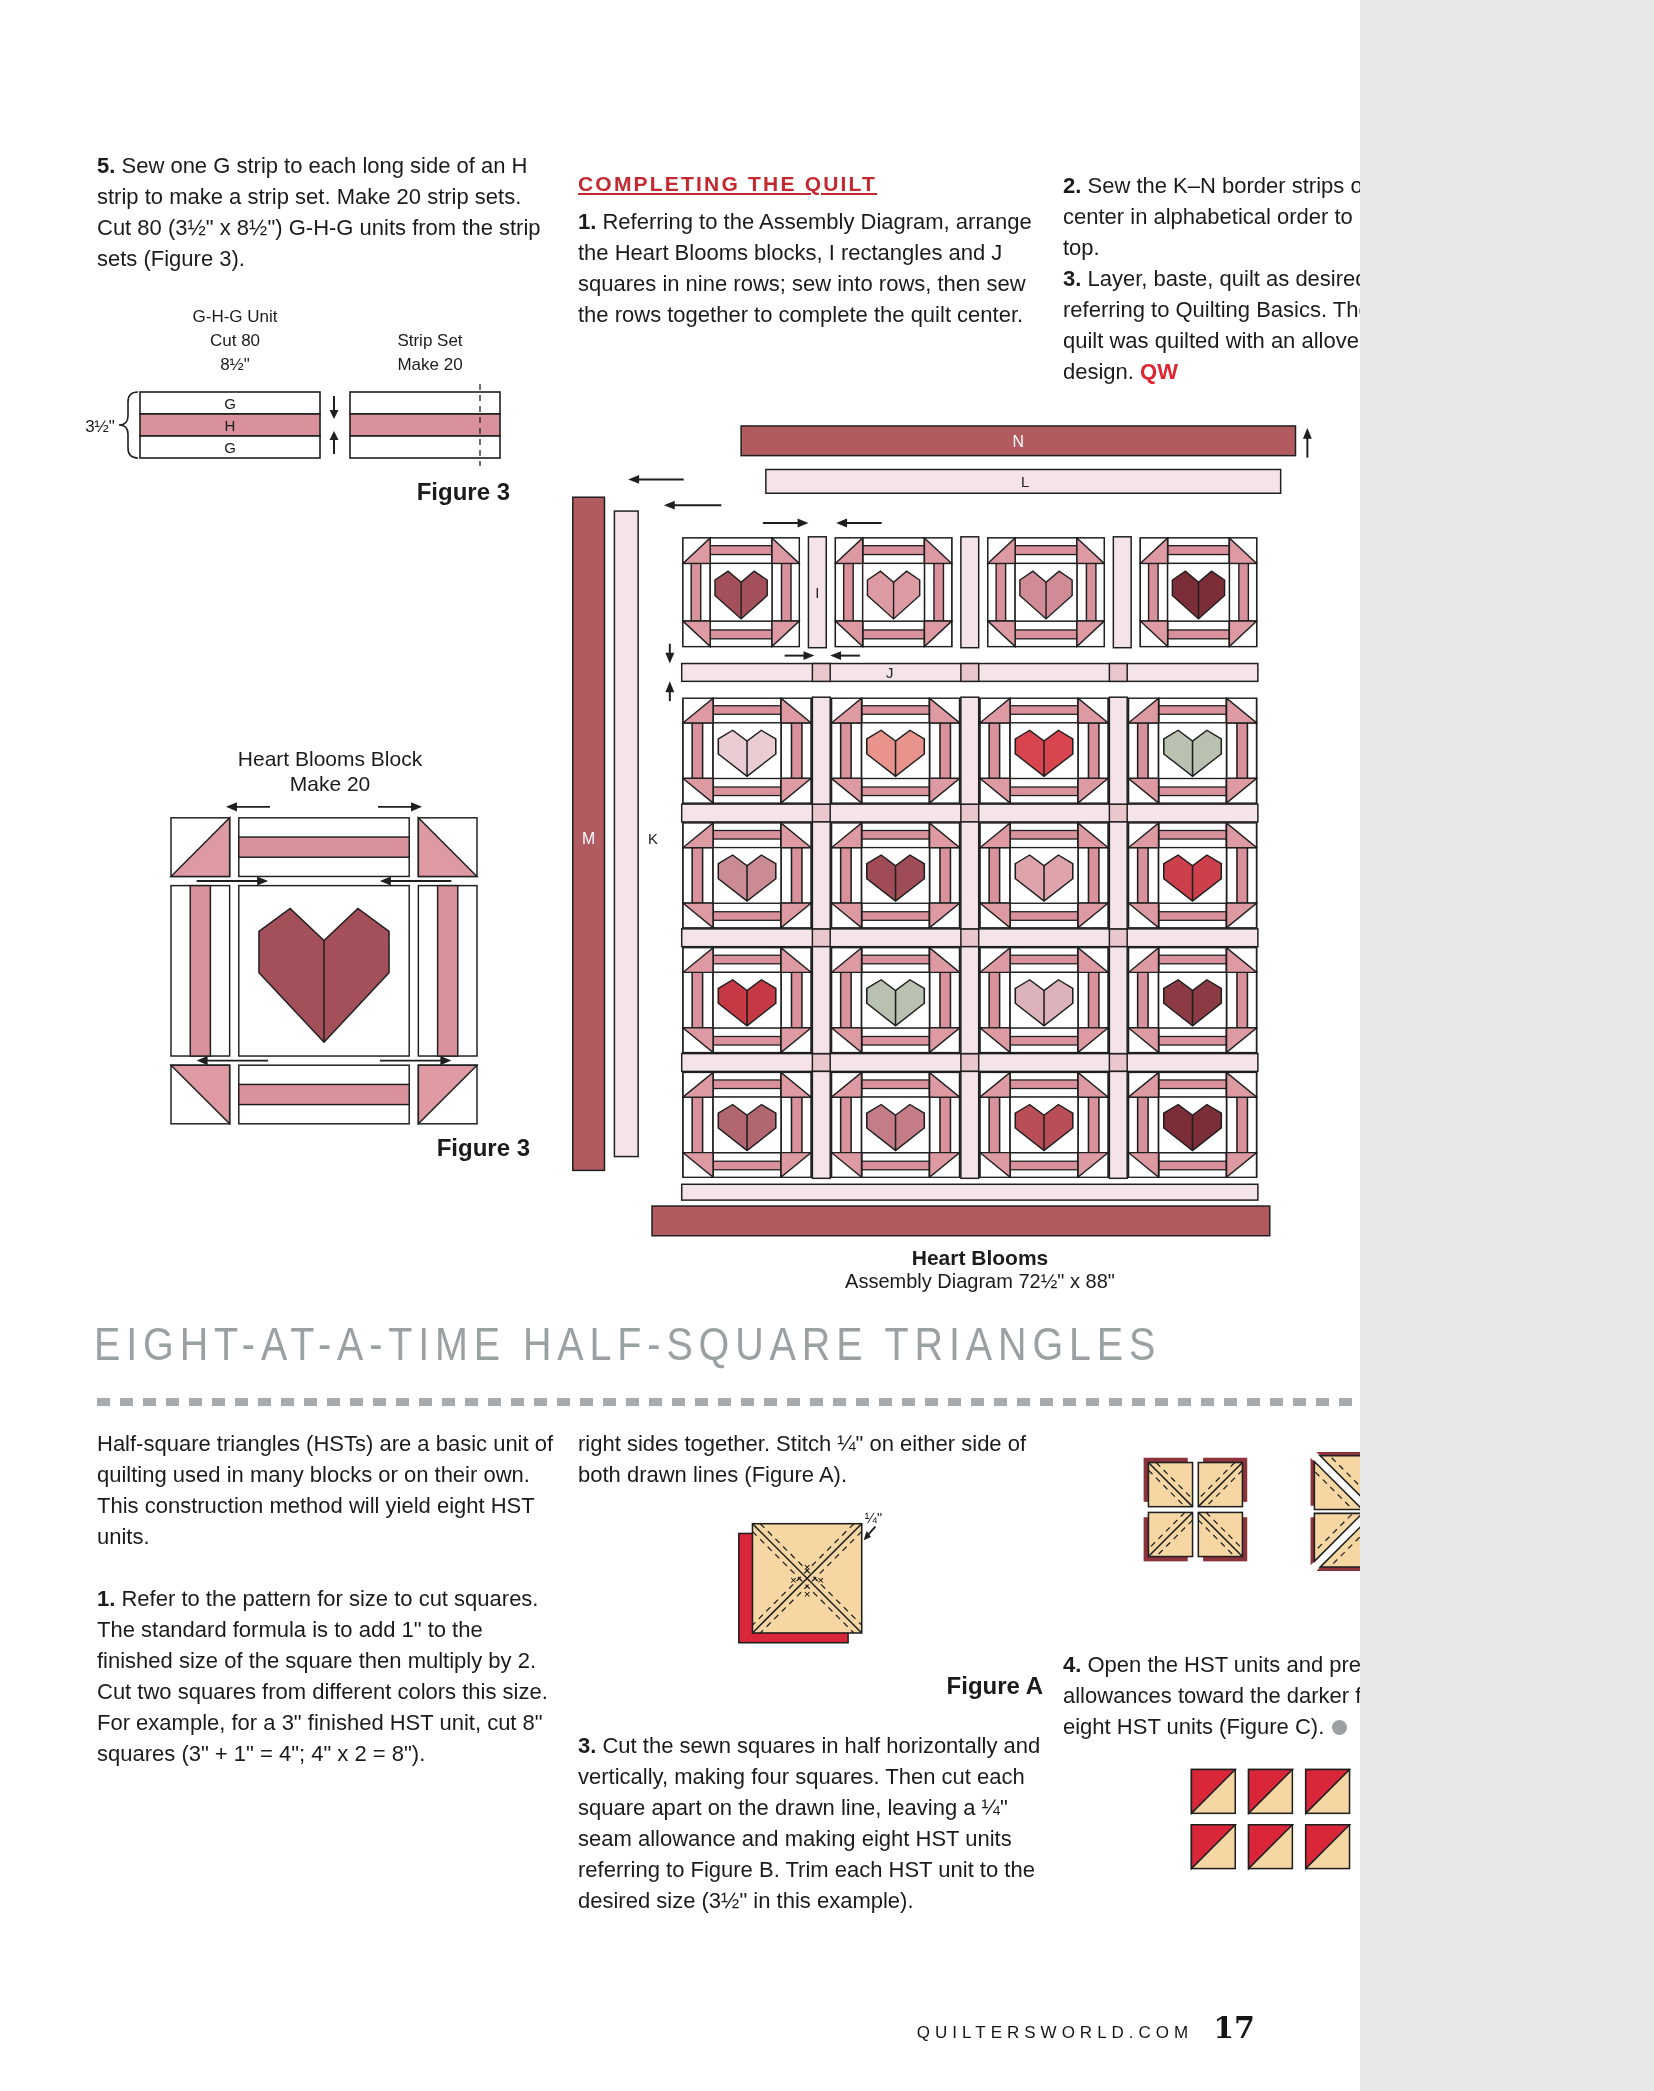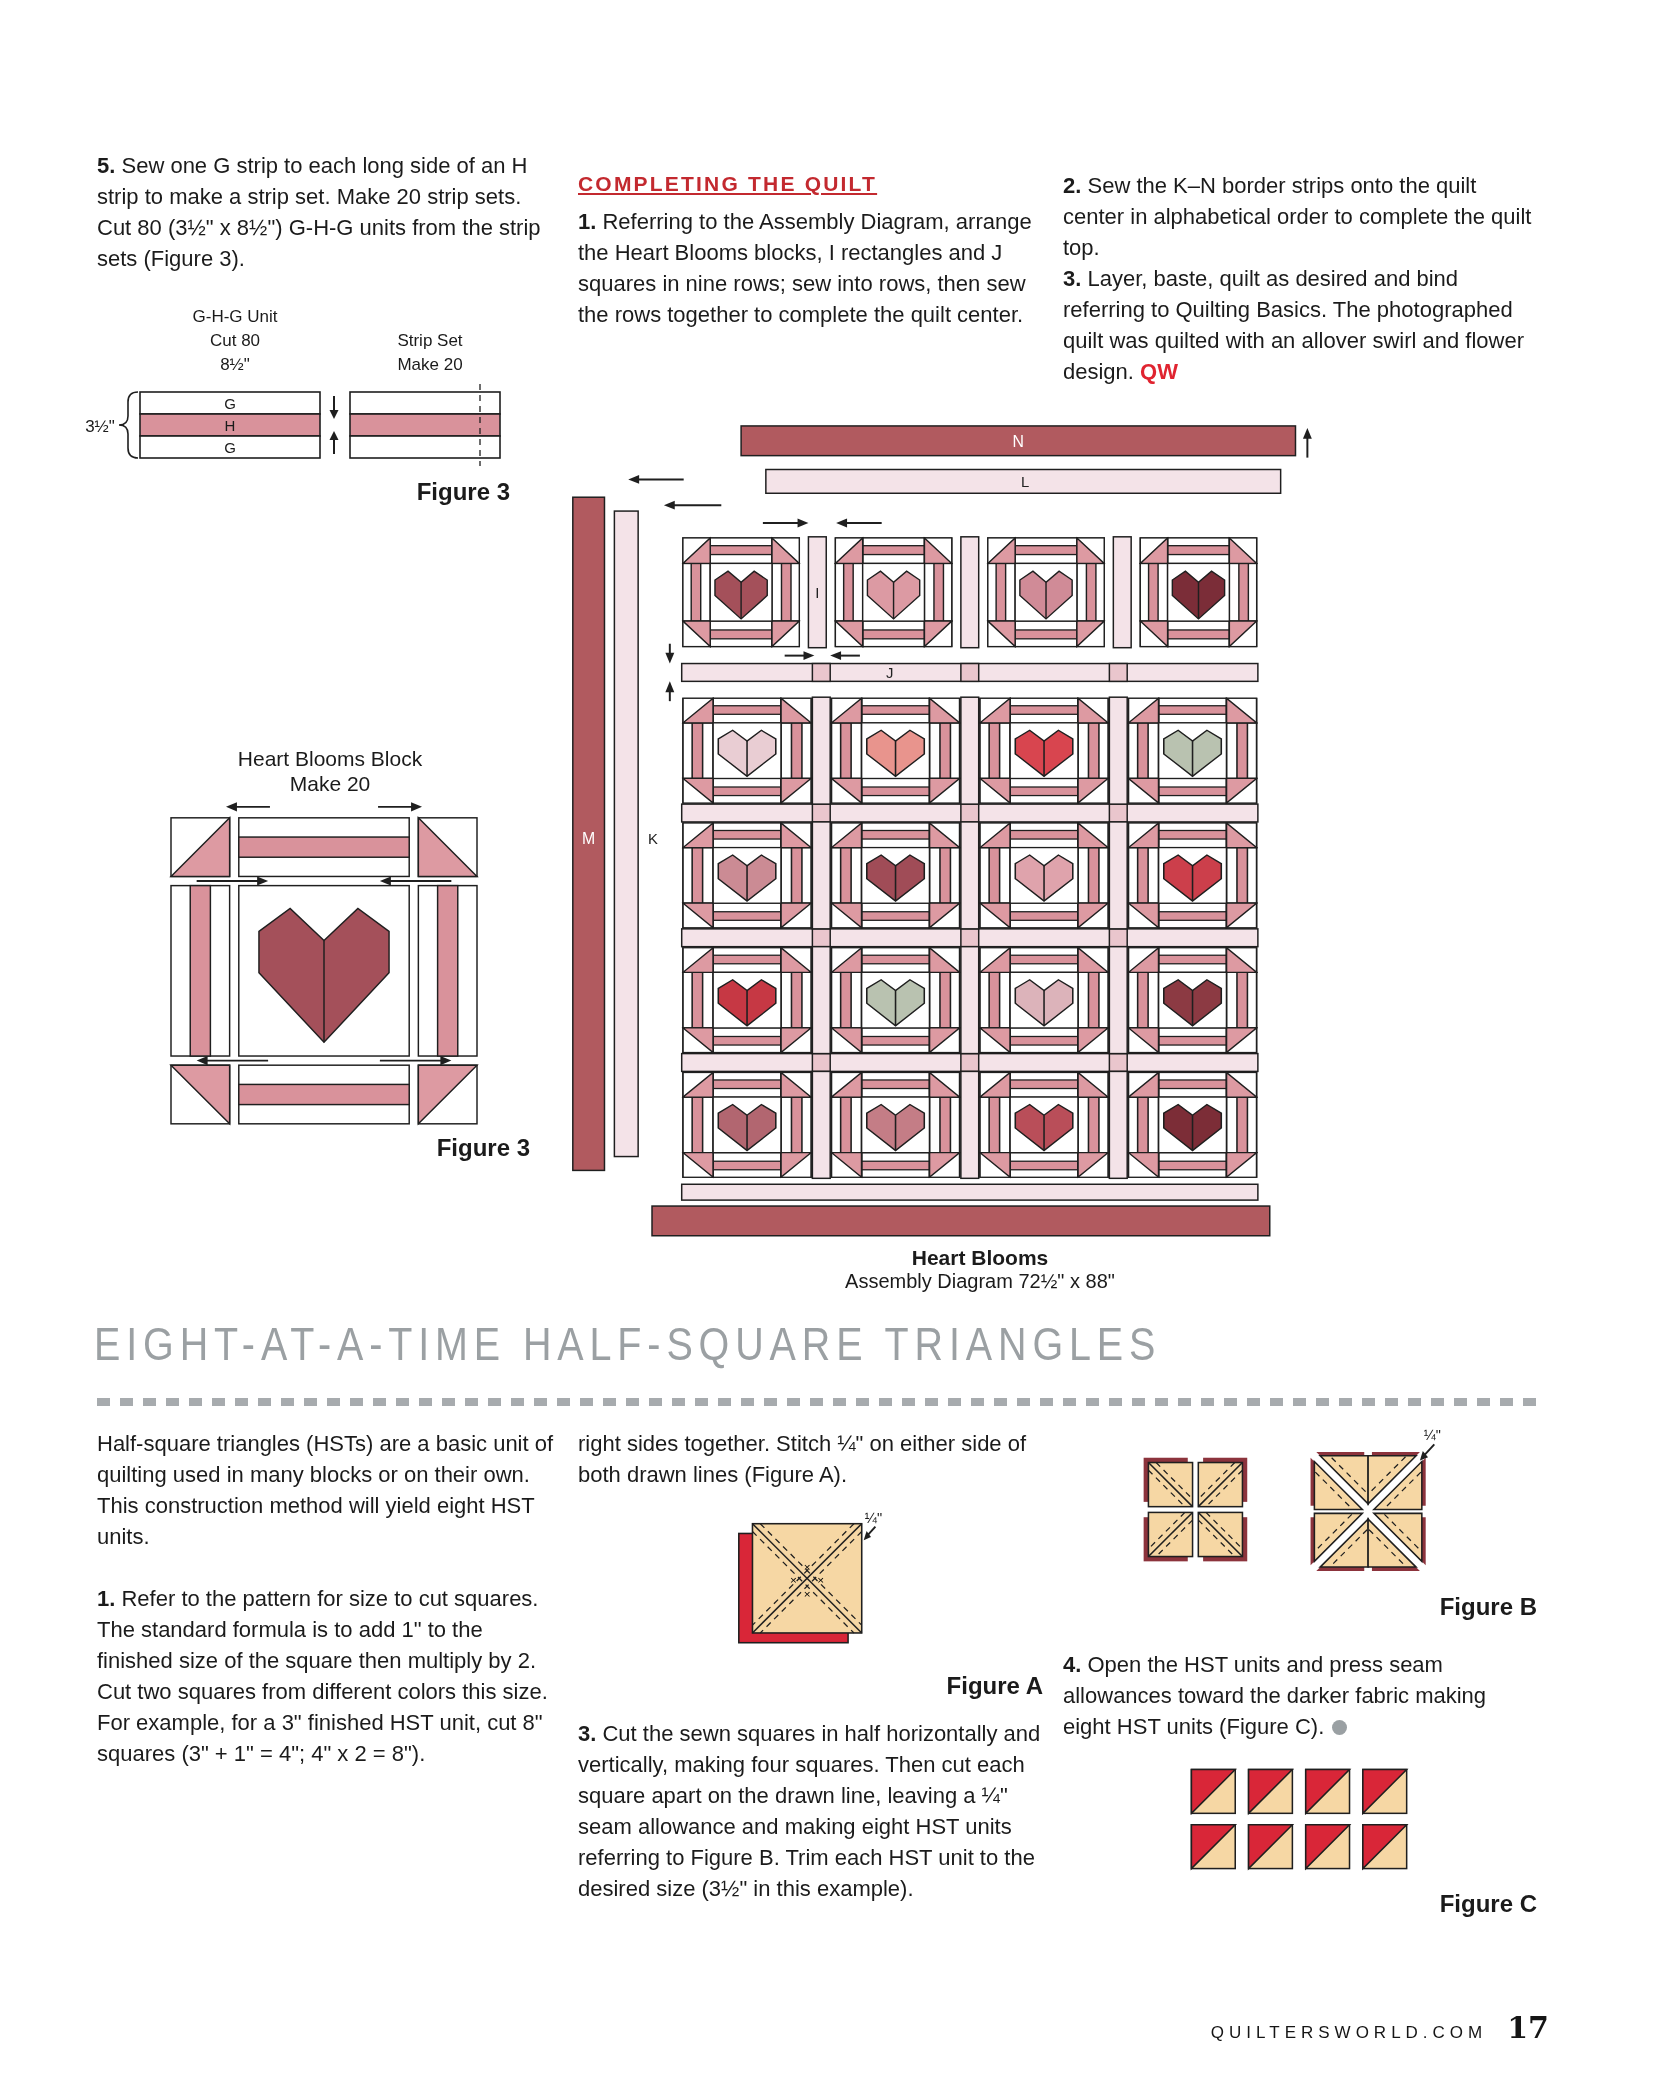--- a/index.html
+++ b/index.html
@@ -1,17 +1,17 @@
 <!DOCTYPE html>
 <html style="--heading-red: #c3292f; --qw-red: #e02430; --heading-gray: #9ba0a3; --border-dark: #b15a5f; --sash-light: #f4e3e8; --j-square: #eac6cd; --hst-pink: #dd9aa2; --strip-pink: #d9929b; --heart-dark: #a4505a; --tan: #f6d7a4; --fig-red: #d92638; --maroon: #8c333c;"><head>
 <meta charset="utf-8">
 <style>
   html,body{margin:0;padding:0;background:#e8e8e8;}
-  .page{position:relative;width:1654px;height:2091px;background:#fff;overflow:hidden;
-        font-family:"Liberation Sans",sans-serif;color:#1b1b1b;}
+  .page{position:relative;width:1316px;height:2091px;background:#fff;overflow:hidden;
+        font-family:"Liberation Sans",sans-serif;color:#1b1b1b;padding-left:44px;}
   .abs{position:absolute;}
   .bt{font-size:22px;line-height:31px;color:#1b1b1b;margin:0;}
   .bt b{font-weight:bold;}
   .mt{margin-top:31px;}
   .redhead{color:var(--heading-red);font-weight:bold;font-size:21px;letter-spacing:2.2px;text-decoration:underline;}
   .qw{color:var(--qw-red);font-weight:bold;}
   .figcap{font-weight:bold;font-size:24px;text-align:right;margin:0;}
   .figlabels{font-size:21px;text-align:center;line-height:25px;margin:0;}
   .bighead{font-size:47px;color:var(--heading-gray);letter-spacing:7px;white-space:nowrap;
            transform:scaleX(.84);transform-origin:left center;font-weight:400;}
@@ -267,21 +267,21 @@
       <line x1="134" y1="20" x2="30" y2="124" class="dash"></line>
       <text x="78" y="60" text-anchor="middle" font-size="12">×</text>
       <text x="64" y="74" text-anchor="middle" font-size="12">×</text>
       <text x="92" y="74" text-anchor="middle" font-size="12">×</text>
       <text x="78" y="88" text-anchor="middle" font-size="12">×</text>
       <text x="146" y="11" text-anchor="middle" class="slab">¼"</text>
       <line x1="148" y1="15" x2="139" y2="25" class="arr"></line>
         <polygon points="136,29 143.5,25.5 139,19.5" class="arrh"></polygon>
     </svg>
     <p class="figcap" style="margin-top:12px">Figure A</p>
-    <p class="bt" style="margin-top:18px"><b>3.</b> <span>Cut the sewn squares in half horizontally and vertically, making four squares. Then cut each square apart on the drawn line, leaving a ¼" seam allowance and making eight HST units referring to Figure B. Trim each HST unit to the desired size (3½" in this example).</span></p>
+    <p class="bt" style="margin-top:30px"><b>3.</b> <span>Cut the sewn squares in half horizontally and vertically, making four squares. Then cut each square apart on the drawn line, leaving a ¼" seam allowance and making eight HST units referring to Figure B. Trim each HST unit to the desired size (3½" in this example).</span></p>
   </div>
 
   <div class="abs" style="left:1063px;top:1428px;width:474px">
     <svg style="display:block;margin:0 auto" width="330" viewBox="0 0 344 172">
 
       <rect x="9" y="31" width="46" height="46" class="mar"></rect>
         <rect x="71" y="31" width="46" height="46" class="mar"></rect>
       <rect x="9" y="93" width="46" height="46" class="mar"></rect>
         <rect x="71" y="93" width="46" height="46" class="mar"></rect>
       <rect x="14" y="36" width="46" height="46" class="tan s"></rect>

